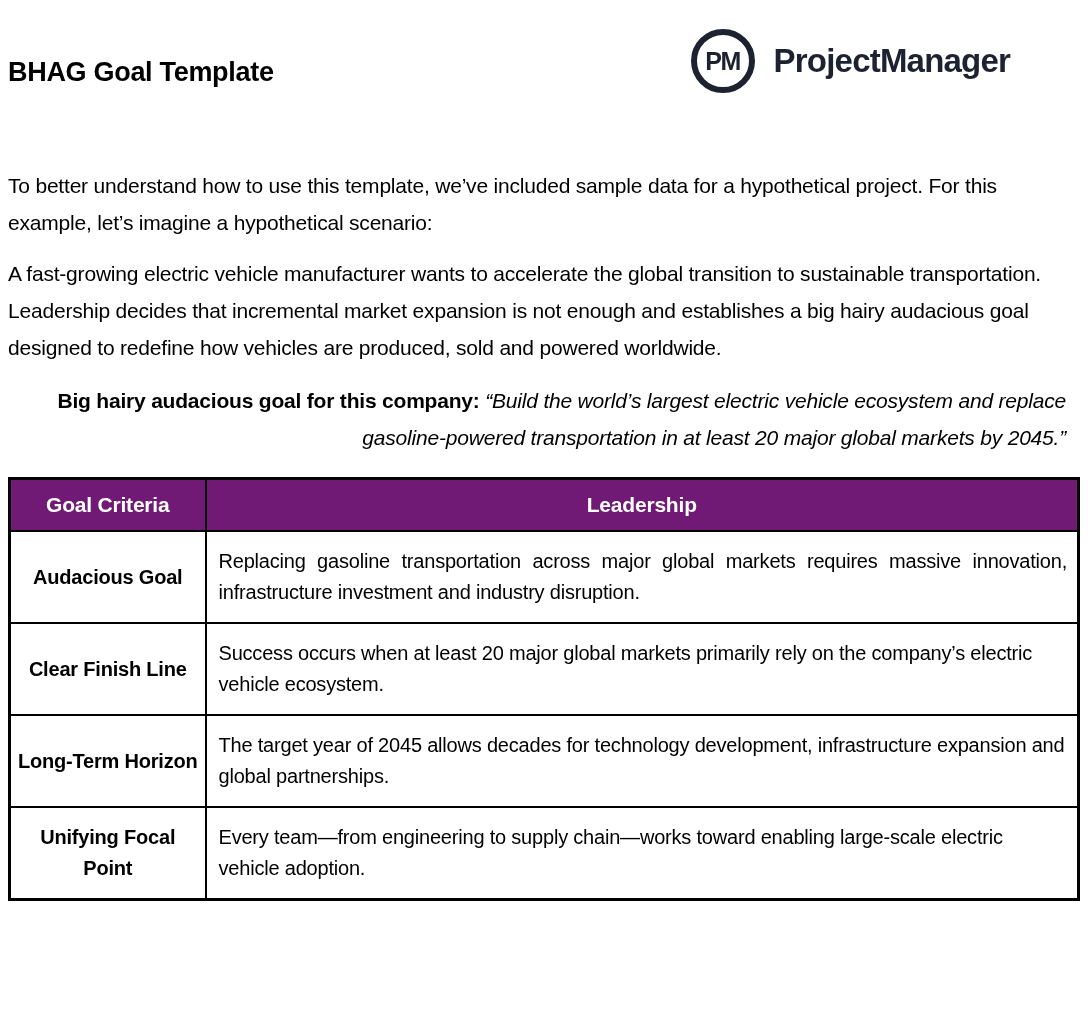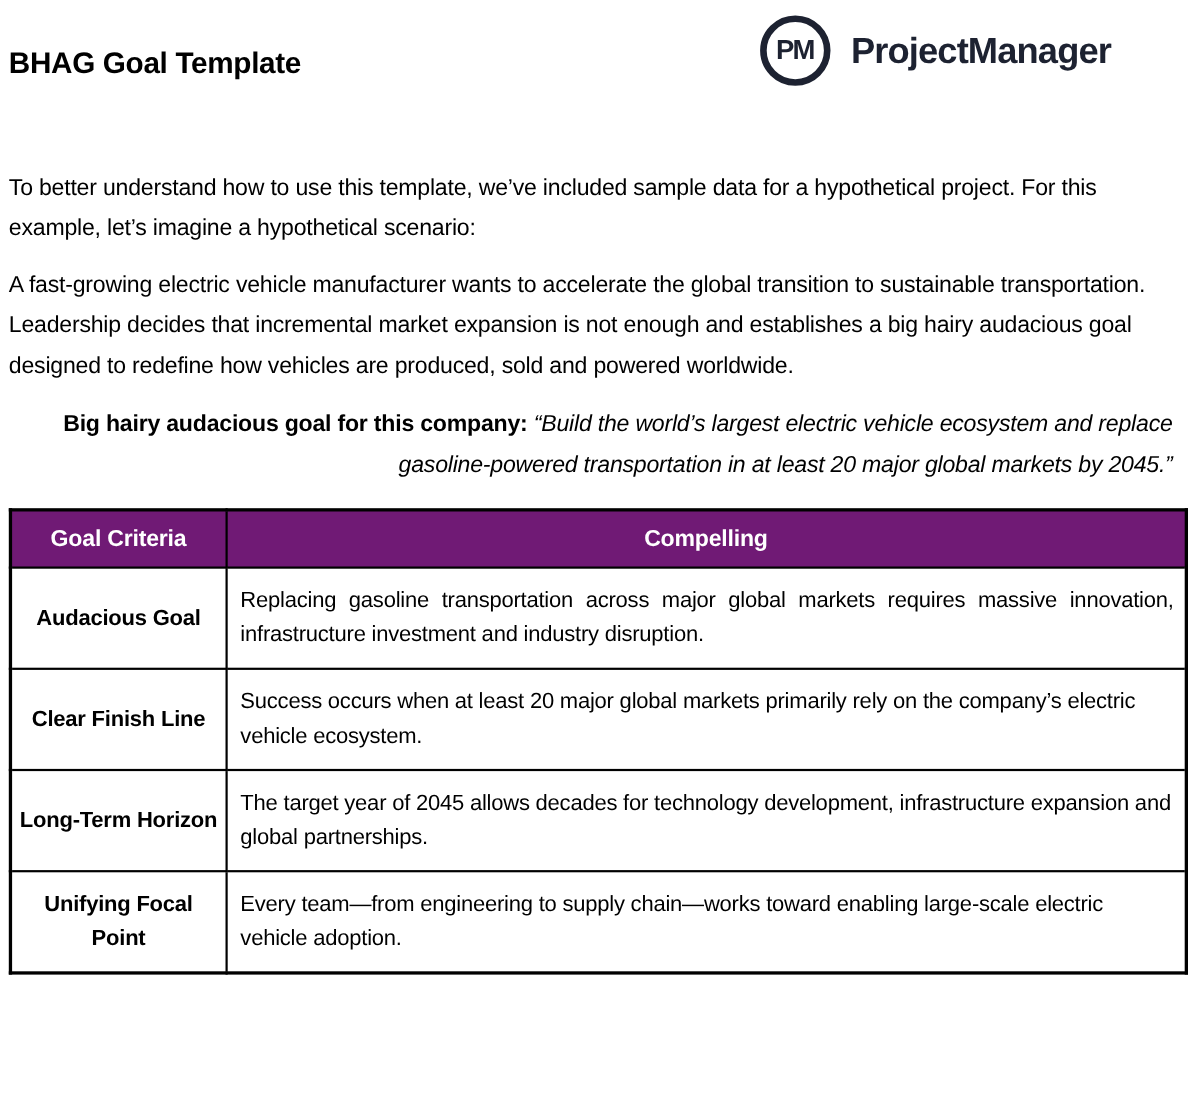--- a/index.html
+++ b/index.html
@@ -8,21 +8,21 @@
     background: #ffffff;
     color: #000000;
     font-family: "Liberation Sans", sans-serif;
   }
   .page {
     position: relative;
     width: 1088px;
     height: 1010px;
     background: #ffffff;
     box-sizing: border-box;
-    padding: 0 8px;
+    padding: 15px 8px;
     overflow: hidden;
   }
 
   
   .header {
     position: relative;
     height: 128px;
   }
   .page-title {
     position: absolute;
@@ -136,21 +136,21 @@
   </p>
 
   <table class="criteria-table">
     <colgroup>
         <col class="c1">
         <col class="c2">
       </colgroup>
     <thead>
       <tr>
         <th>Goal Criteria</th>
-        <th>Compelling</th>
+        <th>Leadership</th>
       </tr>
     </thead>
     <tbody>
       <tr>
         <td class="criteria-cell">Audacious Goal</td>
         <td class="explanation-cell justify">Replacing gasoline transportation across major global markets requires massive innovation, infrastructure investment and industry disruption.</td>
       </tr>
       <tr>
         <td class="criteria-cell">Clear Finish Line</td>
         <td class="explanation-cell">Success occurs when at least 20 major global markets primarily rely on the company’s electric vehicle ecosystem.</td>

